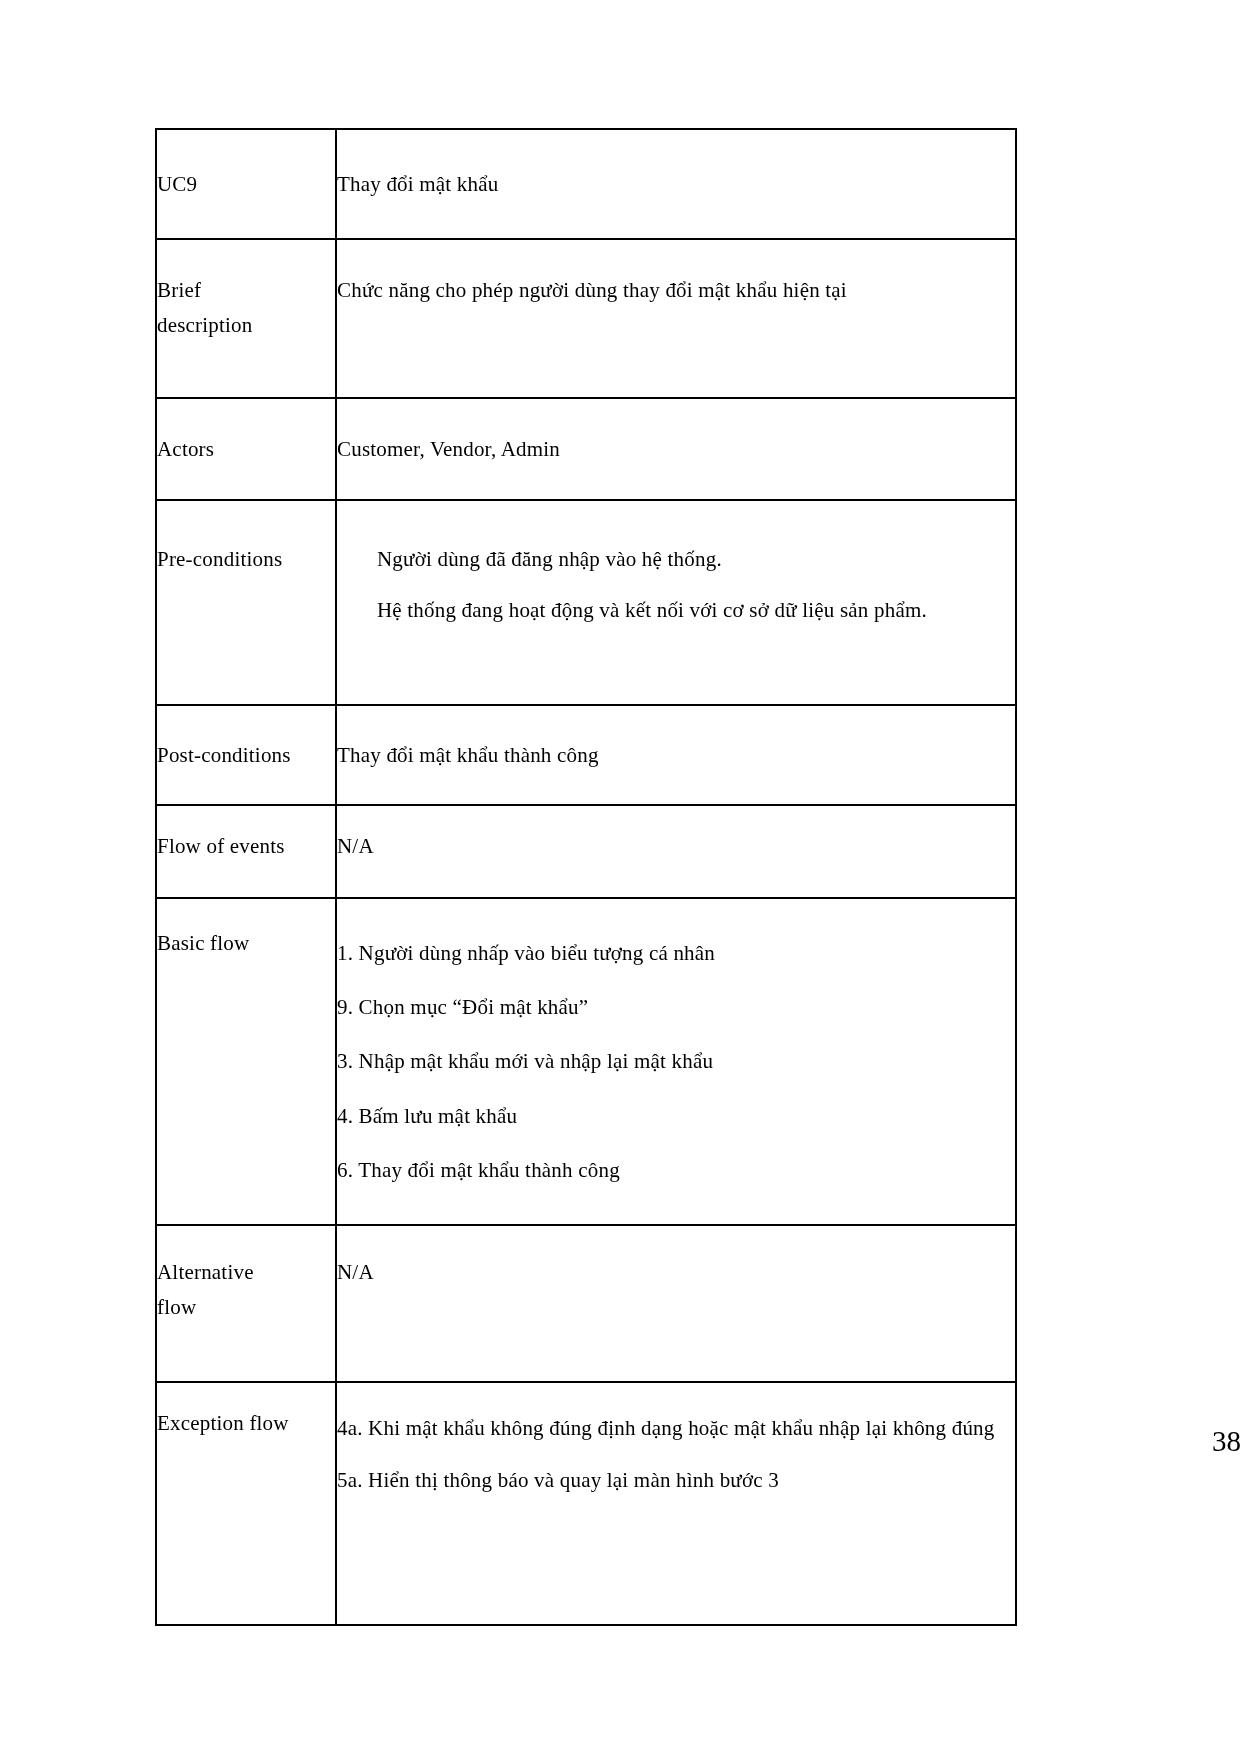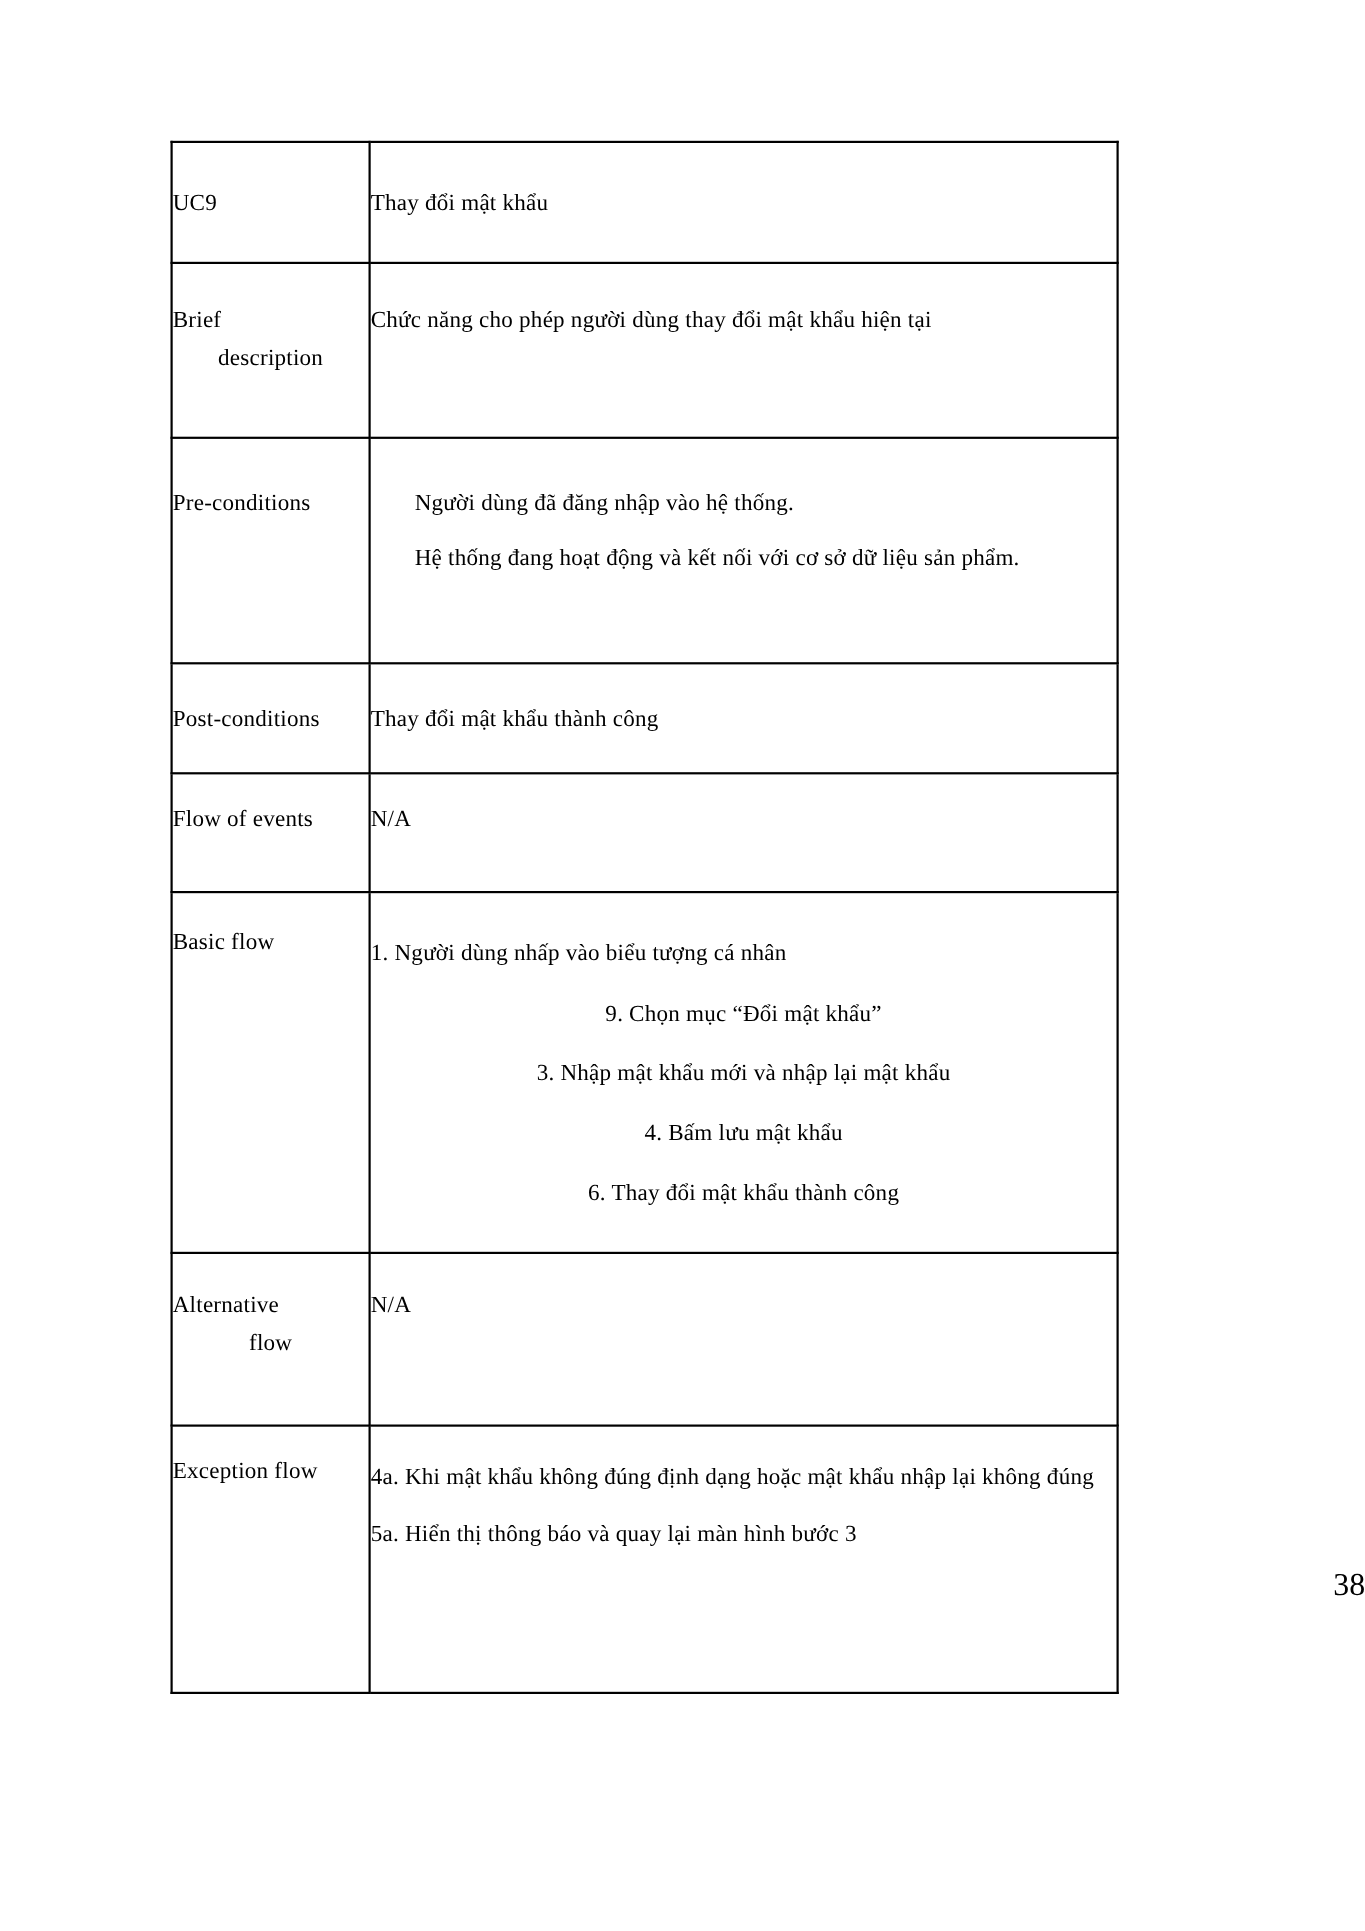--- a/index.html
+++ b/index.html
@@ -53,33 +53,32 @@
   .value-cell.indented {
     padding-left: 40px;
     border-radius: 25px;
   }
   .row-uc9 .label-cell, .row-uc9 .value-cell { padding-top: 40px; padding-bottom: 40px; }
   .row-brief .label-cell, .row-brief .value-cell { padding-top: 36px; padding-bottom: 58px; }
   .row-actors .label-cell, .row-actors .value-cell { padding-top: 36px; padding-bottom: 36px; }
   .row-pre .label-cell { padding-top: 44px; padding-bottom: 80px; }
   .row-pre .value-cell { padding-top: 44px; padding-bottom: 80px; }
   .row-post .label-cell, .row-post .value-cell { padding-top: 35px; padding-bottom: 35px; }
-  .row-flow .label-cell, .row-flow .value-cell { padding-top: 26px; padding-bottom: 52px; }
+  .row-flow .label-cell, .row-flow .value-cell { padding-top: 26px; padding-bottom: 36px; }
   .row-basic .label-cell { padding-top: 30px; padding-bottom: 40px; }
   .row-basic .value-cell { padding-top: 40px; padding-bottom: 40px; }
   .row-alt .label-cell, .row-alt .value-cell { padding-top: 32px; padding-bottom: 60px; }
   .row-exc .label-cell { padding-top: 26px; padding-bottom: 130px; }
   .row-exc .value-cell { padding-top: 32px; padding-bottom: 130px; margin-left: 25px; }
 
   .line {
     margin: 0 0 0 0;
   }
   .line + .line {
     margin-top: 26px;
-    text-align: center;
   }
   .pre-line + .pre-line {
     margin-top: 22px;
   }
   .exc-line + .exc-line {
     margin-top: 24px;
   }
   .wrap-line {
     line-height: 1.28;
   }
@@ -107,20 +106,24 @@
       <tr class="row-uc9">
         <td class="label-cell">UC9</td>
         <td class="value-cell">Thay đổi mật khẩu</td>
       </tr>
       <tr class="row-brief">
         <td class="label-cell">
           <div class="line">Brief</div>
           <div class="line" style="margin-top:6px">description</div>
         </td>
         <td class="value-cell">Chức năng cho phép người dùng thay đổi mật khẩu hiện tại</td>
+      </tr>
+      <tr class="row-actors">
+        <td class="label-cell">Actors</td>
+        <td class="value-cell">Customer, Vendor, Admin</td>
       </tr>
       <tr class="row-pre">
         <td class="label-cell">Pre-conditions</td>
         <td class="value-cell indented">
           <div class="pre-line">Người dùng đã đăng nhập vào hệ thống.</div>
           <div class="pre-line">Hệ thống đang hoạt động và kết nối với cơ sở dữ liệu sản phẩm.</div>
         </td>
       </tr>
       <tr class="row-post">
         <td class="label-cell">Post-conditions</td>

